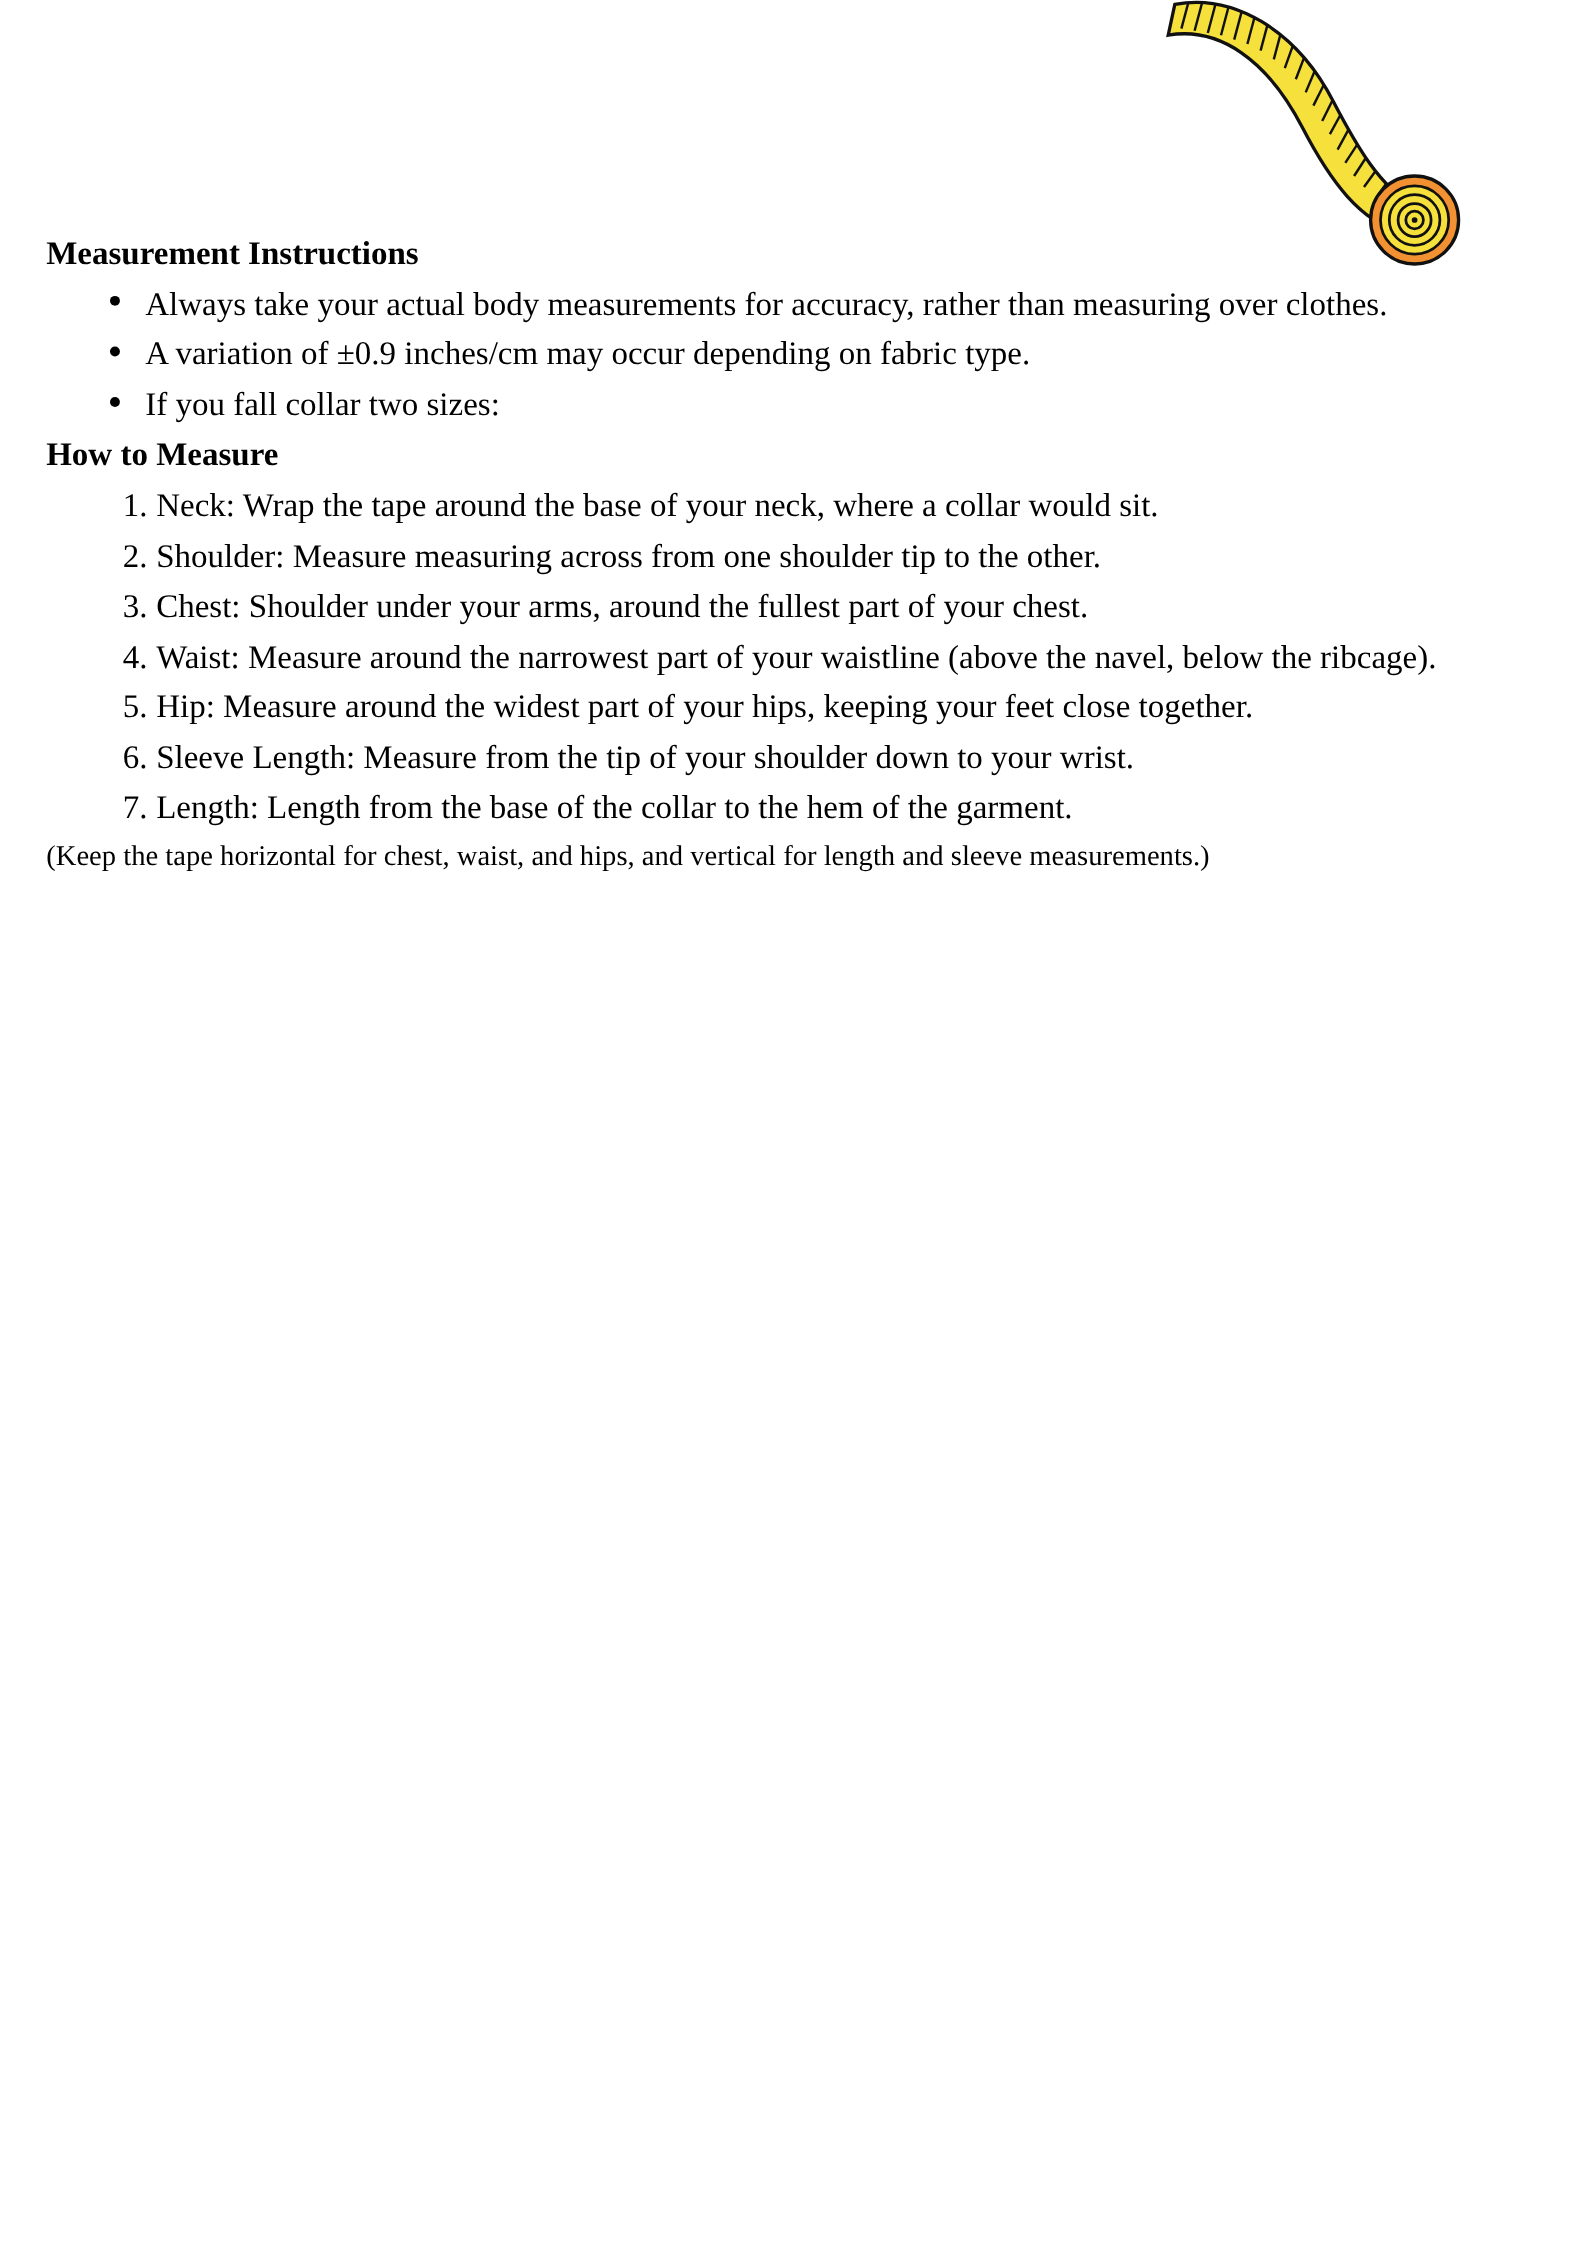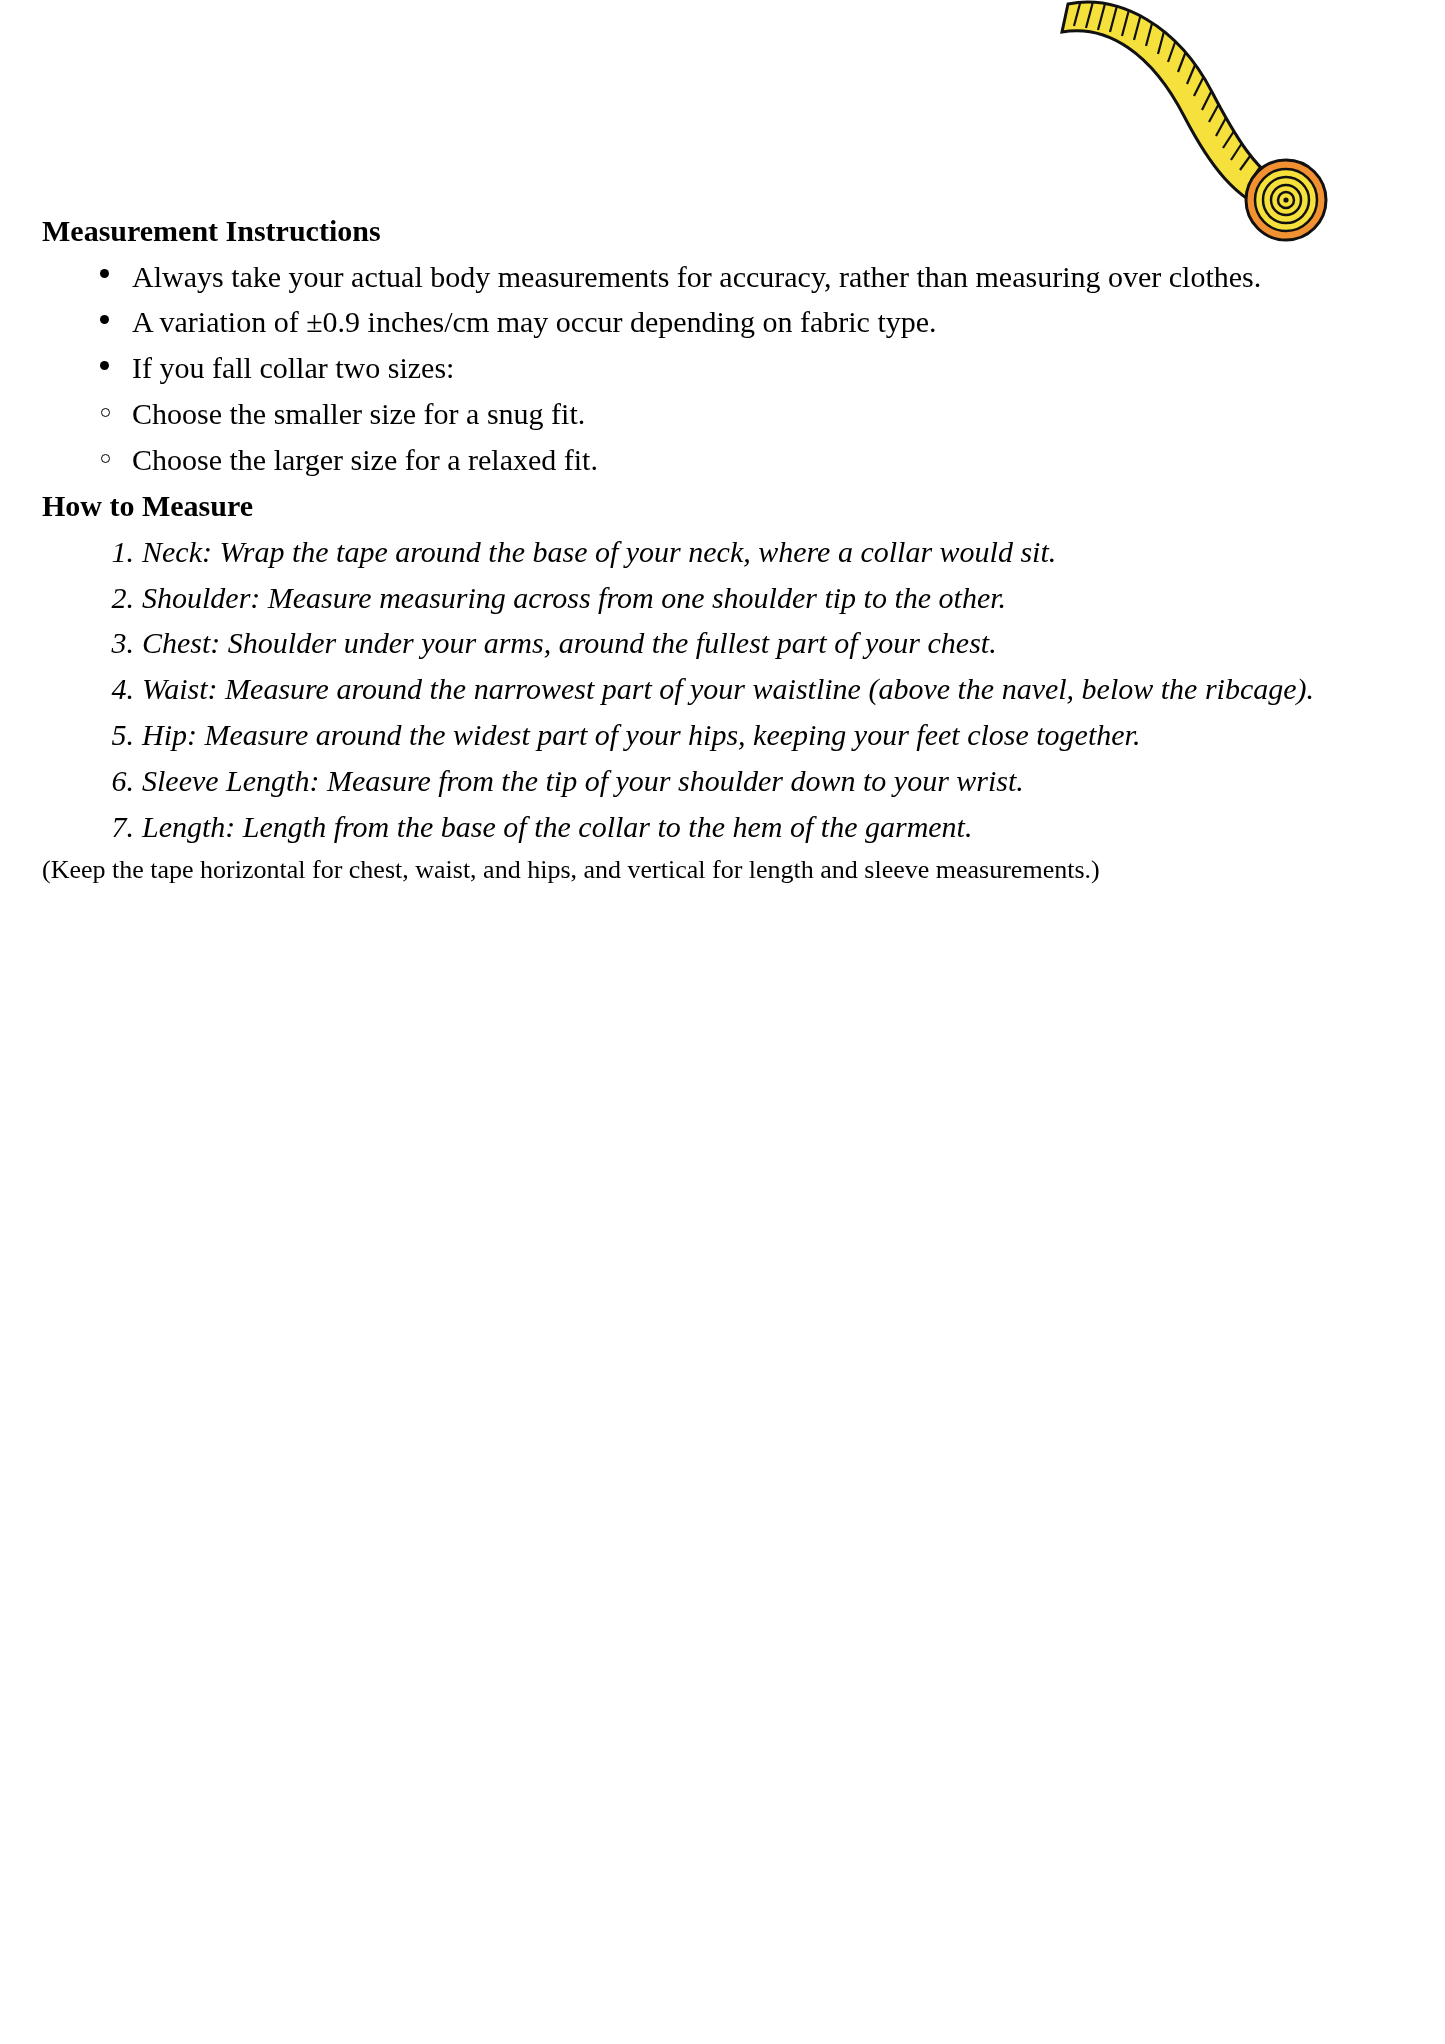--- a/index.html
+++ b/index.html
@@ -96,21 +96,20 @@
     padding: 0 0 0 58px;
     counter-reset: steps;
   }
   ol.numbered > li {
     position: relative;
     counter-increment: steps;
     font-size: 30px;
     line-height: 1.53;
     padding-left: 42px;
     margin: 0;
-    font-style: italic;
   }
   ol.numbered > li::before {
     content: counter(steps) ".";
     position: absolute;
     left: 0;
     top: 0;
     width: 34px;
     text-align: right;
   }
 
@@ -185,30 +184,20 @@
       <li>
         <span class="bullet-dot"></span>
         <span>A variation of ±0.9 inches/cm may occur depending on fabric type.</span>
       </li>
       <li>
         <span class="bullet-dot"></span>
         <span>If you fall collar two sizes:</span>
       </li>
     </ul>
 
-    <ul class="sub-bullets">
-      <li>
-        <span class="bullet-ring"></span>
-        <span>Choose the smaller size for a snug fit.</span>
-      </li>
-      <li>
-        <span class="bullet-ring"></span>
-        <span>Choose the larger size for a relaxed fit.</span>
-      </li>
-    </ul>
 
     <h1 class="section-title how-title">How to Measure</h1>
 
     <ol class="numbered">
       <li>
         <span>Neck: Wrap the tape around the base of your neck, where a collar would sit.</span>
       </li>
       <li>
         <span>Shoulder: Measure measuring across from one shoulder tip to the other.</span>
       </li>

